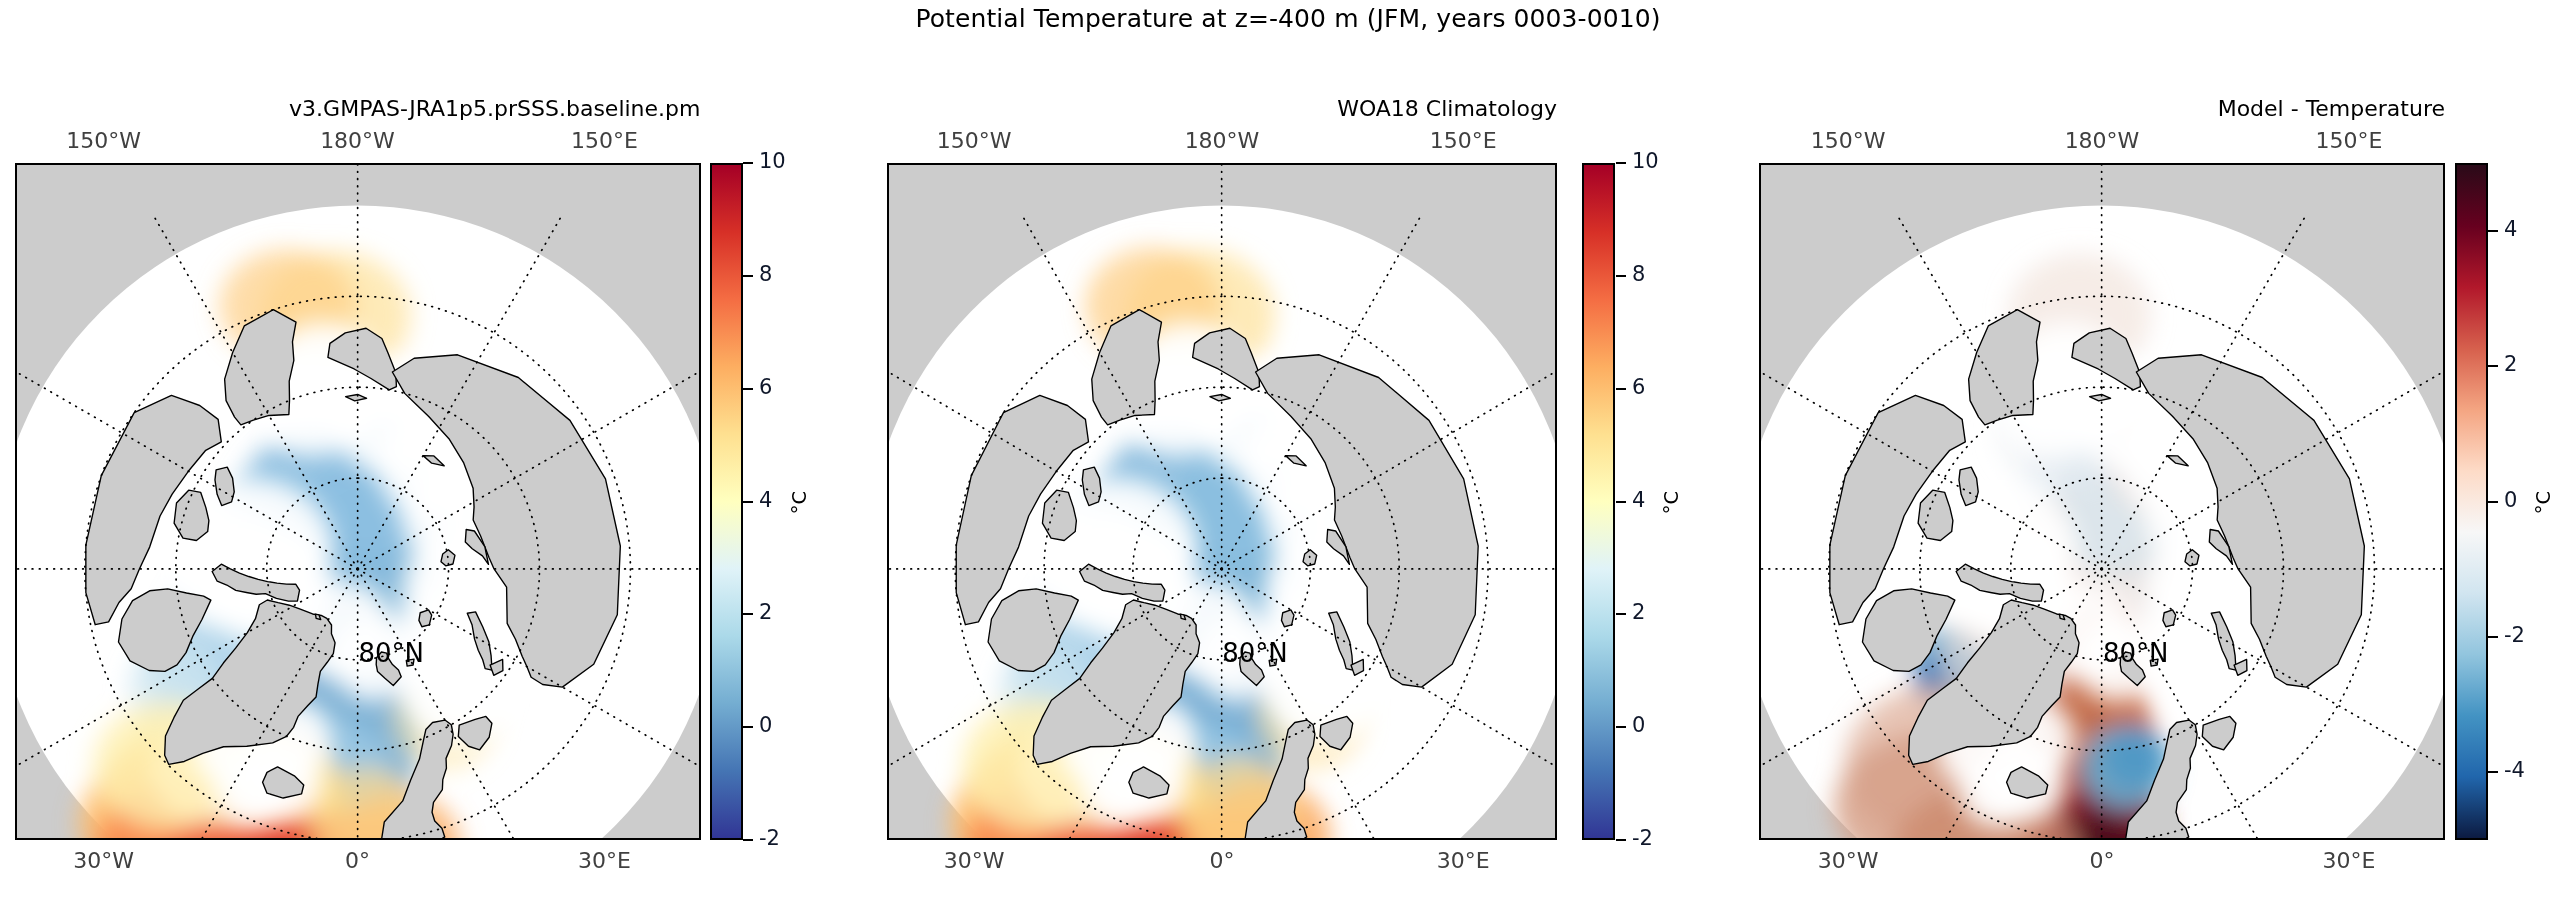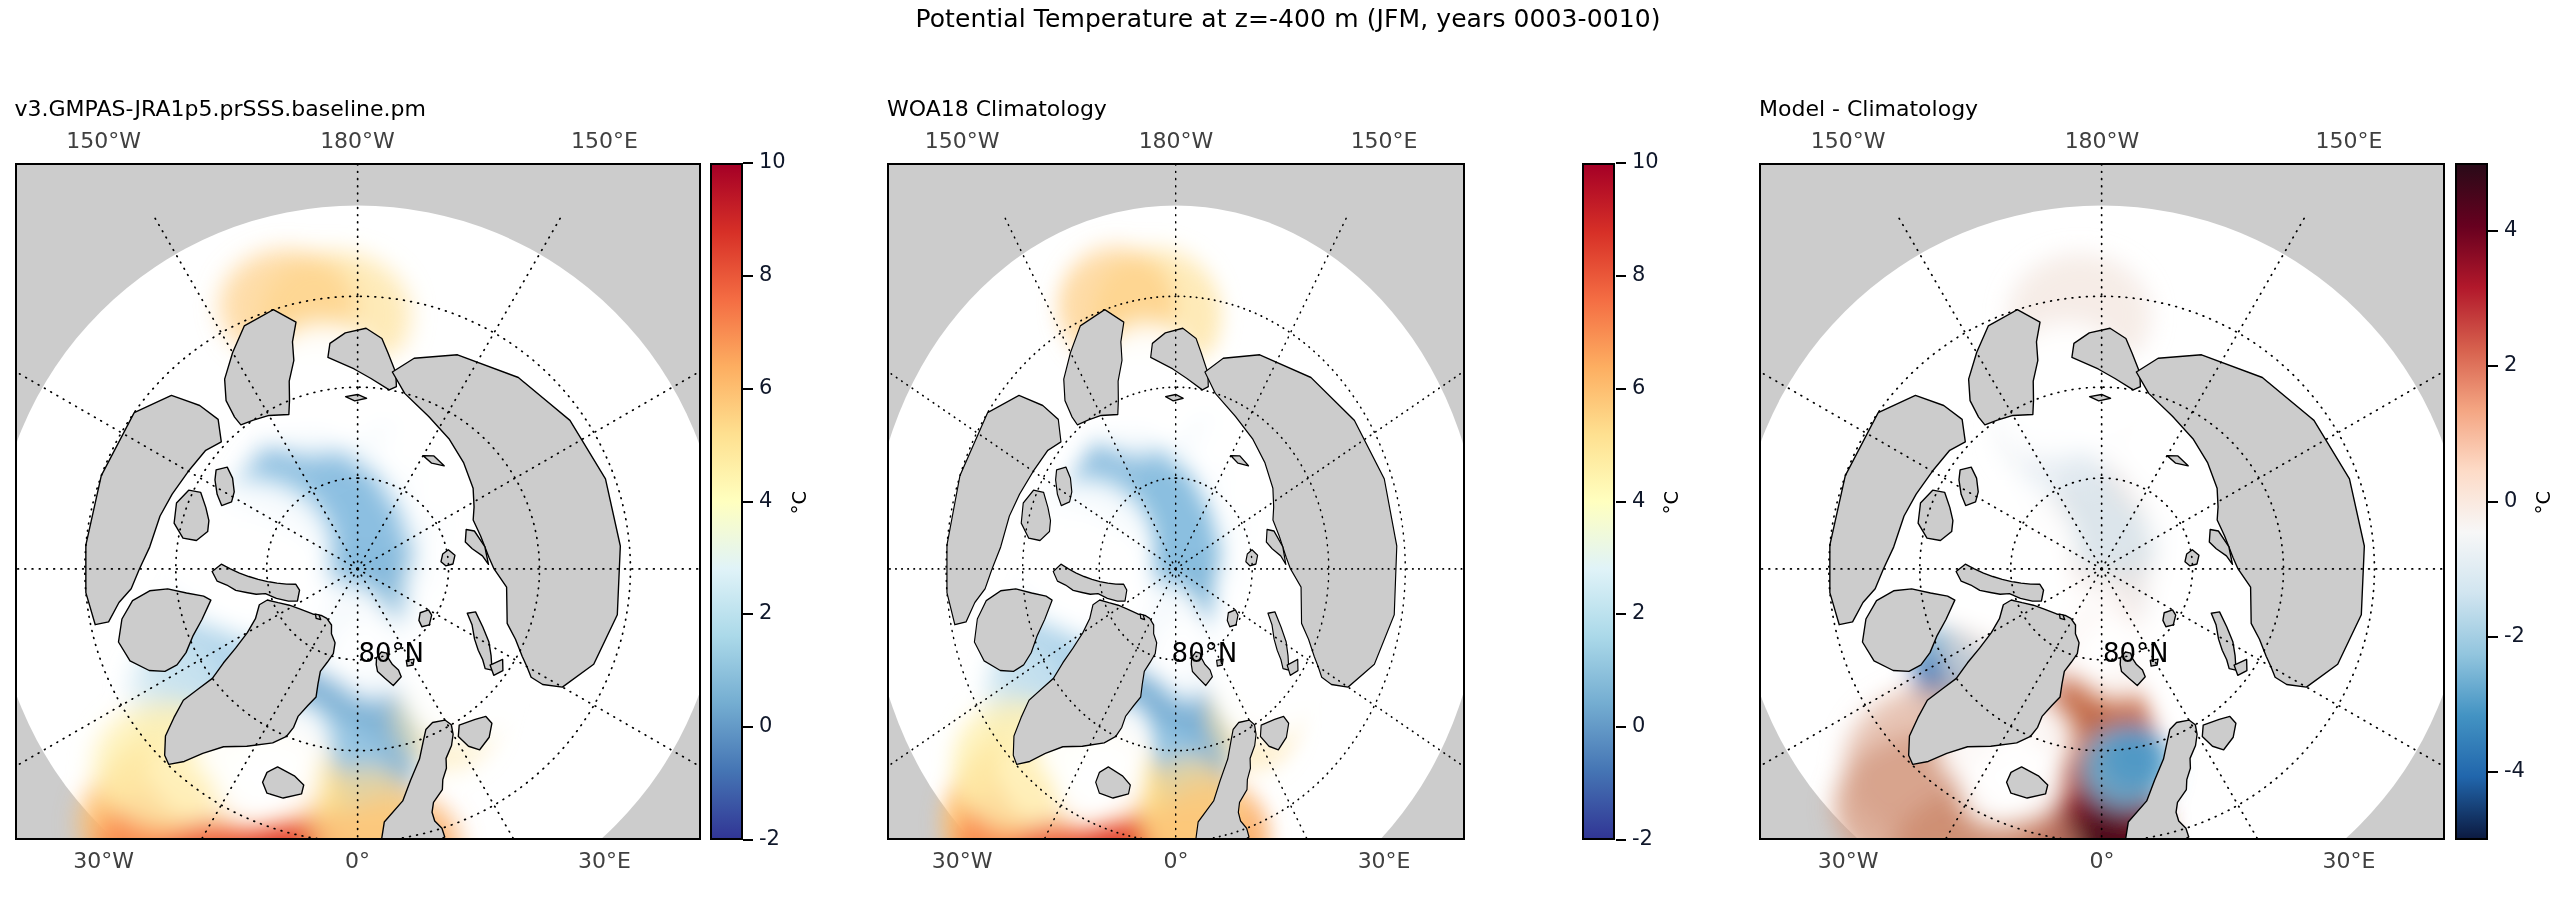--- a/index.html
+++ b/index.html
@@ -6,21 +6,21 @@
   body{width:2576px;height:901px;position:relative;
        font-family:"DejaVu Sans","Liberation Sans",sans-serif;
        -webkit-font-smoothing:antialiased;}
 
   .figure{position:absolute;left:0;top:0;width:2576px;height:901px;background:#fff;}
 
   .suptitle{position:absolute;left:0;top:4.4px;width:2576px;text-align:center;
             font-size:25px;color:#000;letter-spacing:0.1px;}
 
   .panel{position:absolute;top:163px;height:677px;}
-  .panel-title{position:absolute;left:0;width:100%;top:-67px;text-align:left;
+  .panel-title{position:absolute;left:0;width:100%;top:-67px;text-align:right;
                font-size:22px;color:#000;white-space:nowrap;}
 
   .lon-top{position:absolute;top:-35px;width:100%;height:29px;}
   .lon-bot{position:absolute;bottom:-41px;width:100%;height:33px;}
   .lon-lab{position:absolute;font-size:22px;color:#404040;transform:translateX(-50%);white-space:nowrap;}
 
   .mapbox{position:absolute;left:0;top:0;width:100%;height:100%;
           border:2.2px solid #000;box-sizing:border-box;overflow:hidden;background:#cccccc;}
   .mapbox svg{display:block;width:100%;height:100%;}
 
@@ -189,21 +189,21 @@
         <i></i>
         <span>0</span>
       </div>
       <div class="ctick" style="top: 677px;">
         <i></i>
         <span>-2</span>
       </div>
     </div>
   <div class="cbar-label" id="clab-0" style="left:788px;top:491px;">°C</div>
 
-  <div class="panel" id="panel-1" style="left:887px;width:578px;">
+  <div class="panel" id="panel-1" style="left:887px;width:670px;">
     <div class="panel-title">WOA18 Climatology</div>
     <div class="lon-top">
       <span class="lon-lab" style="left:13%;">150°W</span>
       <span class="lon-lab" style="left:50%;">180°W</span>
       <span class="lon-lab" style="left:86%;">150°E</span>
     </div>
     <div class="mapbox">
         <svg viewBox="0 0 945 933" preserveAspectRatio="none">
           <defs>
             <clipPath id="clip1">
@@ -344,21 +344,21 @@
         <span>0</span>
       </div>
       <div class="ctick" style="top: 677px;">
         <i></i>
         <span>-2</span>
       </div>
     </div>
   <div class="cbar-label" id="clab-1" style="left:1660px;top:491px;">°C</div>
 
   <div class="panel" id="panel-2" style="left:1759px;width:686px;">
-    <div class="panel-title">Model - Climatology</div>
+    <div class="panel-title">Model - Temperature</div>
     <div class="lon-top">
       <span class="lon-lab" style="left:13%;">150°W</span>
       <span class="lon-lab" style="left:50%;">180°W</span>
       <span class="lon-lab" style="left:86%;">150°E</span>
     </div>
     <div class="mapbox">
         <svg viewBox="0 0 945 933" preserveAspectRatio="none">
           <defs>
             <clipPath id="clip2">
               <rect x="0" y="0" width="945" height="933"></rect>

